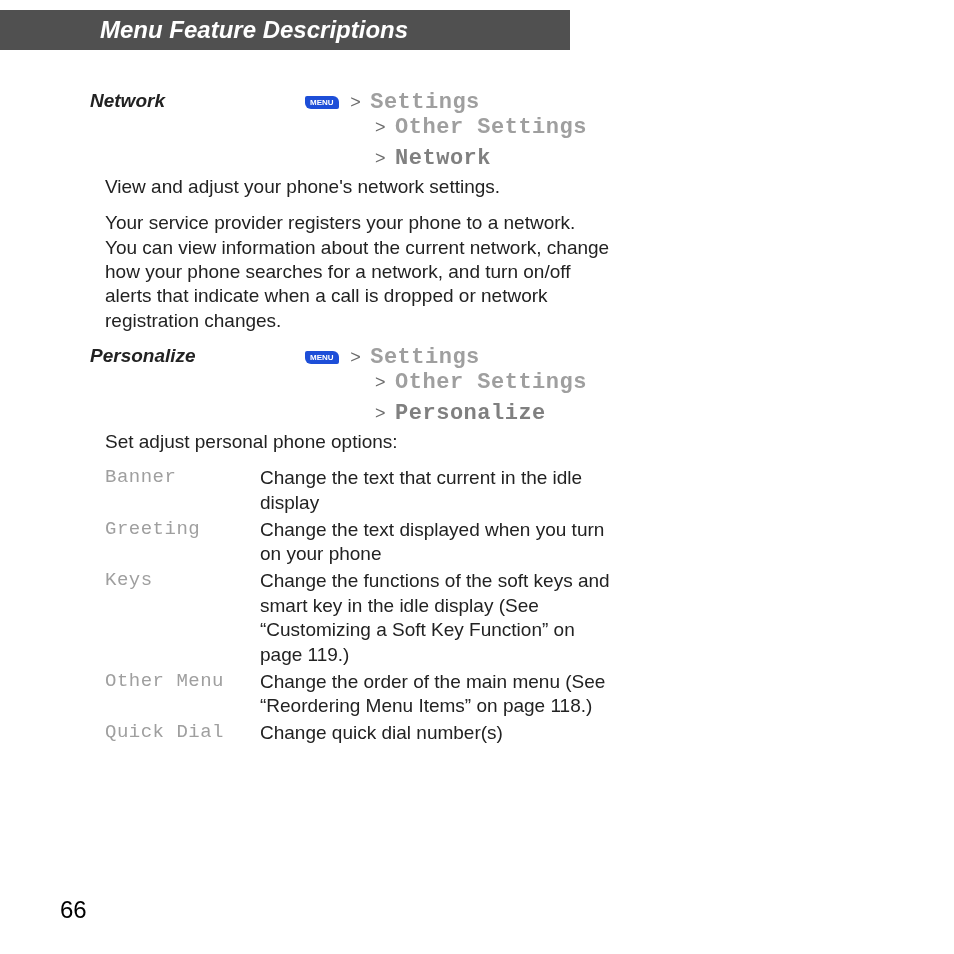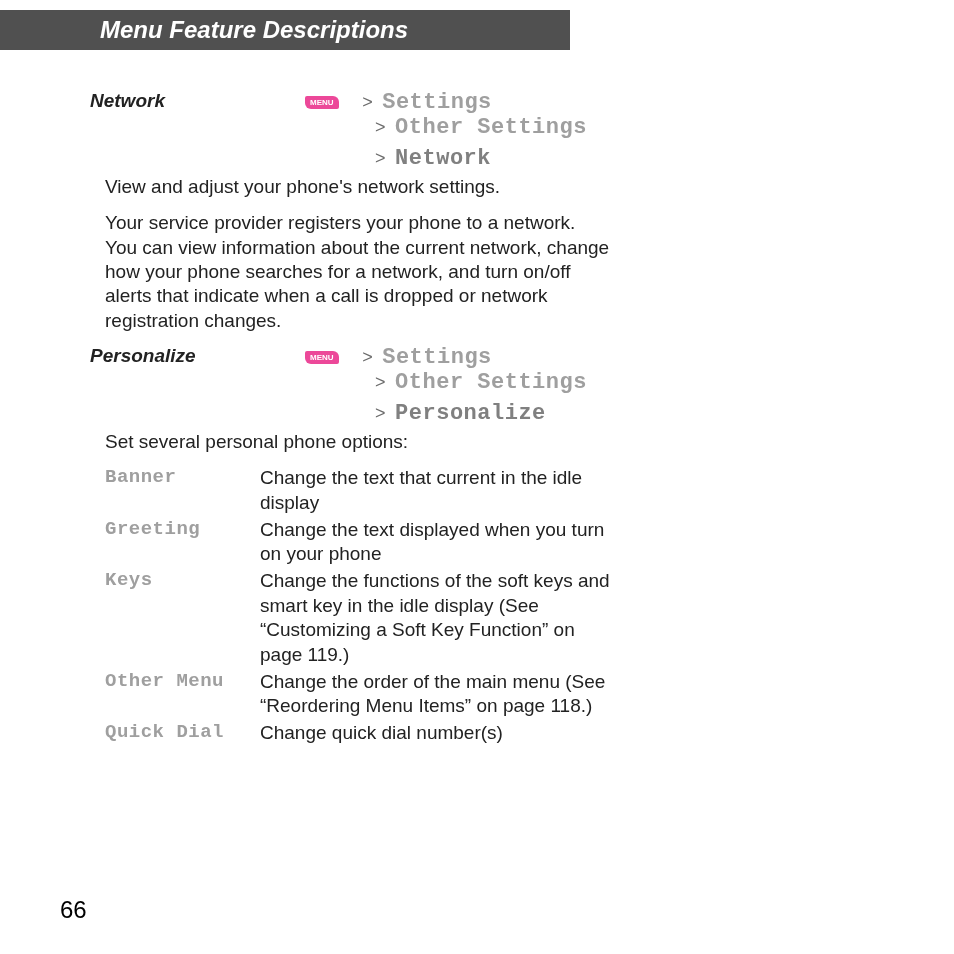--- a/index.html
+++ b/index.html
@@ -3,29 +3,29 @@
 <meta charset="utf-8">
 <style>
   html,body{margin:0;padding:0;background:#fff;}
   .page{width:820px;height:954px;position:relative;font-family:"Helvetica Neue",Helvetica,Arial,sans-serif;color:#000;}
   .hdr{position:absolute;top:10px;left:0;width:570px;height:40px;background:#505050;color:#fff;
        font-style:italic;font-weight:700;font-size:24px;line-height:40px;padding-left:100px;box-sizing:border-box;}
   .content{position:absolute;top:90px;left:90px;width:520px;font-size:20px;color:#222;}
   .feat{display:flex;margin-bottom:4px;}
   .feat-l{flex:0 0 215px;font-style:italic;font-weight:700;font-size:19px;}
   .feat-r{flex:1;}
-  .menu-badge{display:inline-block;font-size:8px;font-weight:700;font-style:normal;background:#ec4899;color:#fff;
-       border-radius:2px 6px 2px 6px;padding:2px 5px;vertical-align:middle;margin-right:16px;}
+  .menu-badge{display:inline-block;font-size:8px;font-weight:700;font-style:normal;background:#1d4ed8;color:#fff;
+       border-radius:2px 6px 2px 6px;padding:2px 5px;vertical-align:middle;margin-right:4px;}
   .gt{color:#6b6b6b;font-size:18px;margin:0 4px 0 2px;}
   .mono{font-family:"Courier New",monospace;font-weight:700;letter-spacing:.5px;color:#9f9f9f;font-size:22px;}
   .mono-b{color:#808080;}
   .bl{margin-left:68px;margin-bottom:6px;}
   .body{margin-left:15px;margin-bottom:12px;font-size:19px;line-height:1.28;}
   .row{display:flex;margin-left:15px;margin-bottom:2px;}
-  .opt{flex:0 0 155px;font-family:"Courier New",monospace;font-weight:700;letter-spacing:.5px;color:#9f9f9f;font-size:19px;}
+  .opt{flex:0 0 155px;font-family:"Courier New",monospace;font-weight:400;letter-spacing:.5px;color:#9f9f9f;font-size:19px;}
   .desc{flex:1;font-size:19px;line-height:1.3;}
   .pg{position:absolute;left:60px;bottom:30px;font-size:24px;}
 </style>
 </head>
 <body>
 
 <div class="page">
   <div class="hdr">Menu Feature Descriptions</div>
 
   <div class="content">
@@ -60,21 +60,21 @@
           <span class="gt">&gt;</span>
           <span class="mono">Other Settings</span>
         </div>
         <div class="bl" style="margin-bottom:0;">
           <span class="gt">&gt;</span>
           <span class="mono mono-b">Personalize</span>
         </div>
       </div>
     </div>
 
-    <div class="body">Set several personal phone options:</div>
+    <div class="body">Set adjust personal phone options:</div>
 
     <div class="row">
       <div class="opt">Banner</div>
       <div class="desc">Change the text that current in the idle display</div>
     </div>
     <div class="row">
       <div class="opt">Greeting</div>
       <div class="desc">Change the text displayed when you turn on your phone</div>
     </div>
     <div class="row">

